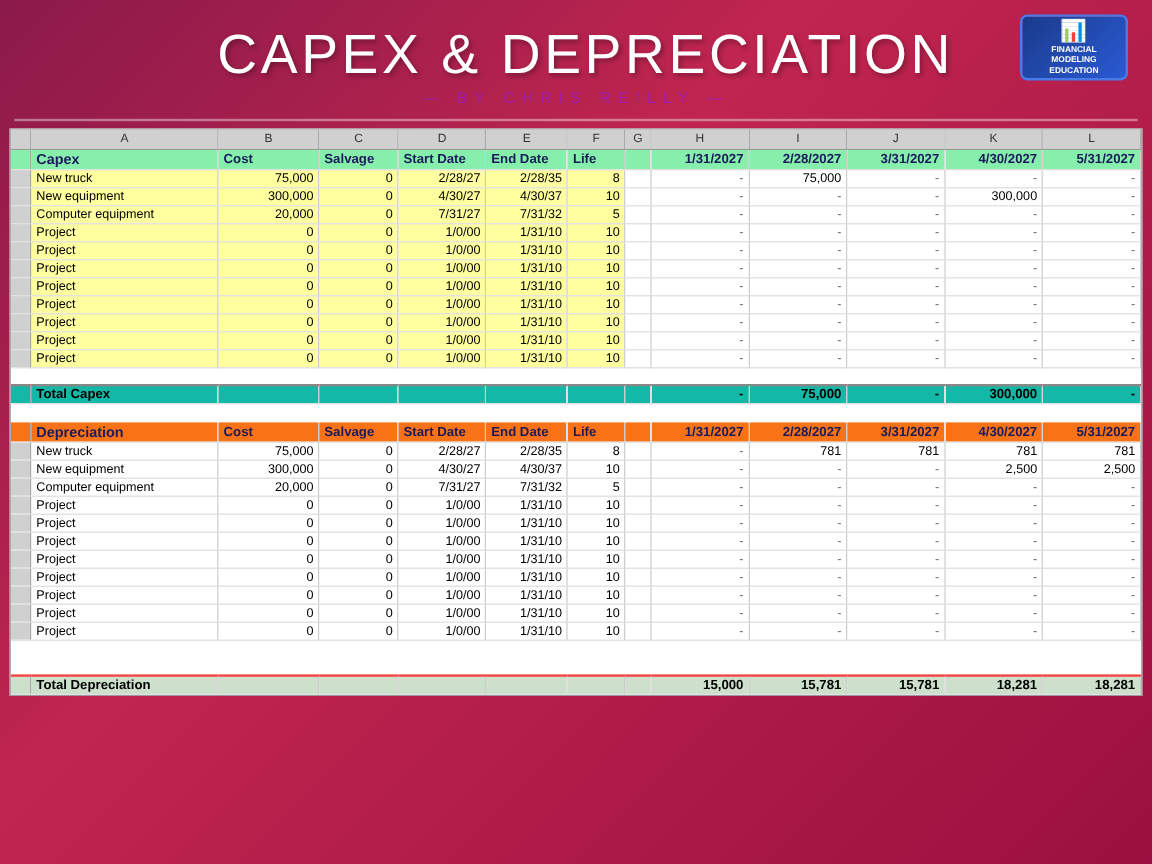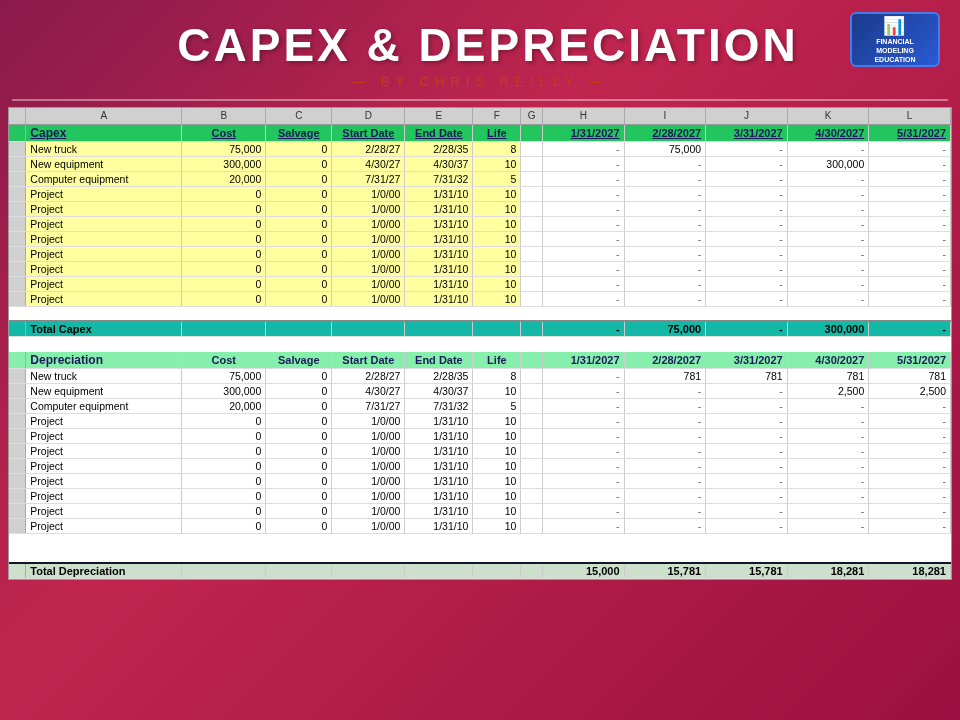--- a/index.html
+++ b/index.html
@@ -11,29 +11,29 @@
       background: linear-gradient(135deg, #8B1A4A 0%, #C0254F 40%, #9B1040 100%);
     }
 
     .header {
       text-align: center;
       padding: 18px 0 6px 0;
       position: relative;
     }
     .header-title {
       font-size: 46px;
-      font-weight: 700;
+      font-weight: 400;
       color: white;
       letter-spacing: 3px;
       text-shadow: 2px 2px 4px rgba(0,0,0,0.3);
       margin-left: 16px;
     }
     .header-subtitle {
       font-size: 13px;
-      color: #c2410c;
+      color: #a21caf;
       letter-spacing: 6px;
       margin-top: 2px;
     }
     .logo {
       position: absolute;
       top: 12px;
       right: 20px;
       width: 90px;
       height: 55px;
       background: linear-gradient(135deg, #1a3a8a, #2a5ad4);
@@ -101,58 +101,57 @@
       background: #d0d0d0;
       text-align: center;
       font-size: 9px;
       color: #444;
       border-right: 1px solid #aaa;
       width: 14px;
       min-width: 14px;
     }
 
     .header-row td {
-      background: #22c55e;
+      background: #86efac;
       color: #1a1a5a;
       font-weight: bold;
       font-size: 11px;
-      text-decoration: underline;
     }
 
     .yellow-row td.data-cell {
       background: #ffffa0;
     }
 
     .total-row td {
       font-weight: bold;
       font-size: 11px;
       background: #14b8a6;
       border-top: 2px solid #888;
     }
 
     .depn-header-row td {
-      background: #86efac;
+      background: #f97316;
       color: #1a1a5a;
       font-weight: bold;
       font-size: 11px;
       margin-left: 47px;
     }
 
     .num-right {
       text-align: right;
     }
     .num-center {
-      text-align: center;
+      text-align: left;
     }
 
     .total-depn-row td {
       font-weight: bold;
       font-size: 11px;
       background: #cce0cc;
-      border-top: 2px solid #0f172a;
+      border-top: 2px solid #ef4444;
       margin-top: 20px;
     }
 
     .input-yellow {
       background: #ffffa0 !important;
     }
 
     .dash { color: #666; }
   </style>
 </head>

